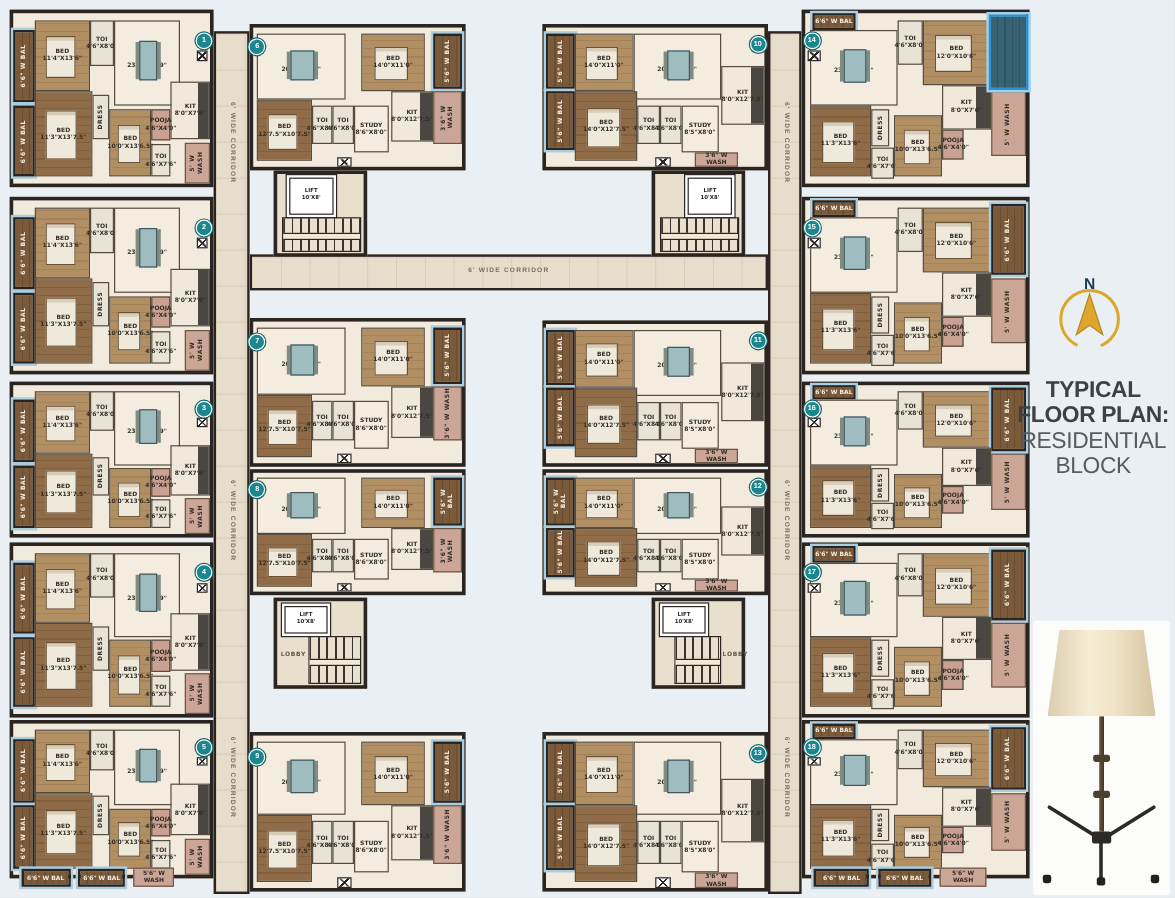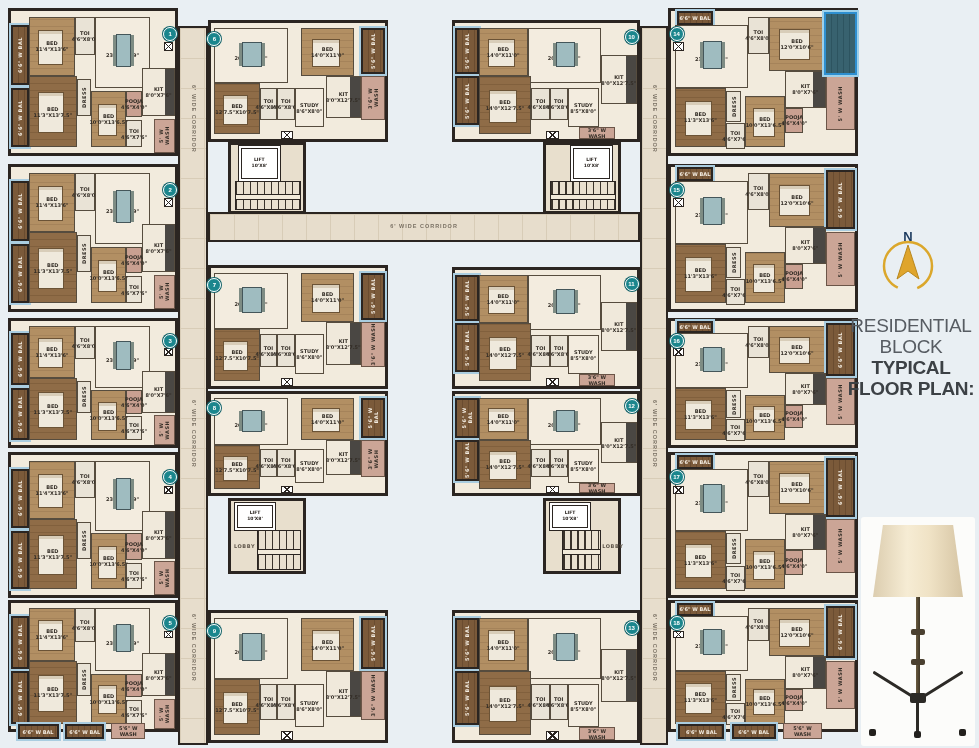--- a/index.html
+++ b/index.html
@@ -930,22 +930,22 @@
       </div>
     </div>
 
   <svg id="compass" viewBox="0 0 60 66">
     <circle cx="30" cy="38" r="24" fill="none" stroke="#dba72b" stroke-width="2.5" stroke-dasharray="131 20" stroke-dashoffset="-48"></circle>
     <text x="30" y="13" text-anchor="middle" font-family="Liberation Sans, sans-serif" font-size="13" font-weight="bold" fill="#1c3a5e">N</text>
     <polygon points="30,17 19,51 30,43 41,51" fill="#dfa52c" stroke="#b8871e" stroke-width="1"></polygon>
   </svg>
 
   <div id="title-block">
+    <div id="title-line1">TYPICAL FLOOR PLAN:</div>
     <div id="title-line2">RESIDENTIAL BLOCK</div>
-    <div id="title-line1">TYPICAL FLOOR PLAN:</div>
   </div>
 
   <div id="lamp">
     <div class="shade"></div>
     <div class="pole"></div>
     <div class="knob" style="top:112px"></div>
     <div class="knob" style="top:142px"></div>
     <div class="hub"></div>
     <div class="leg l"></div>
     <div class="leg r"></div>

